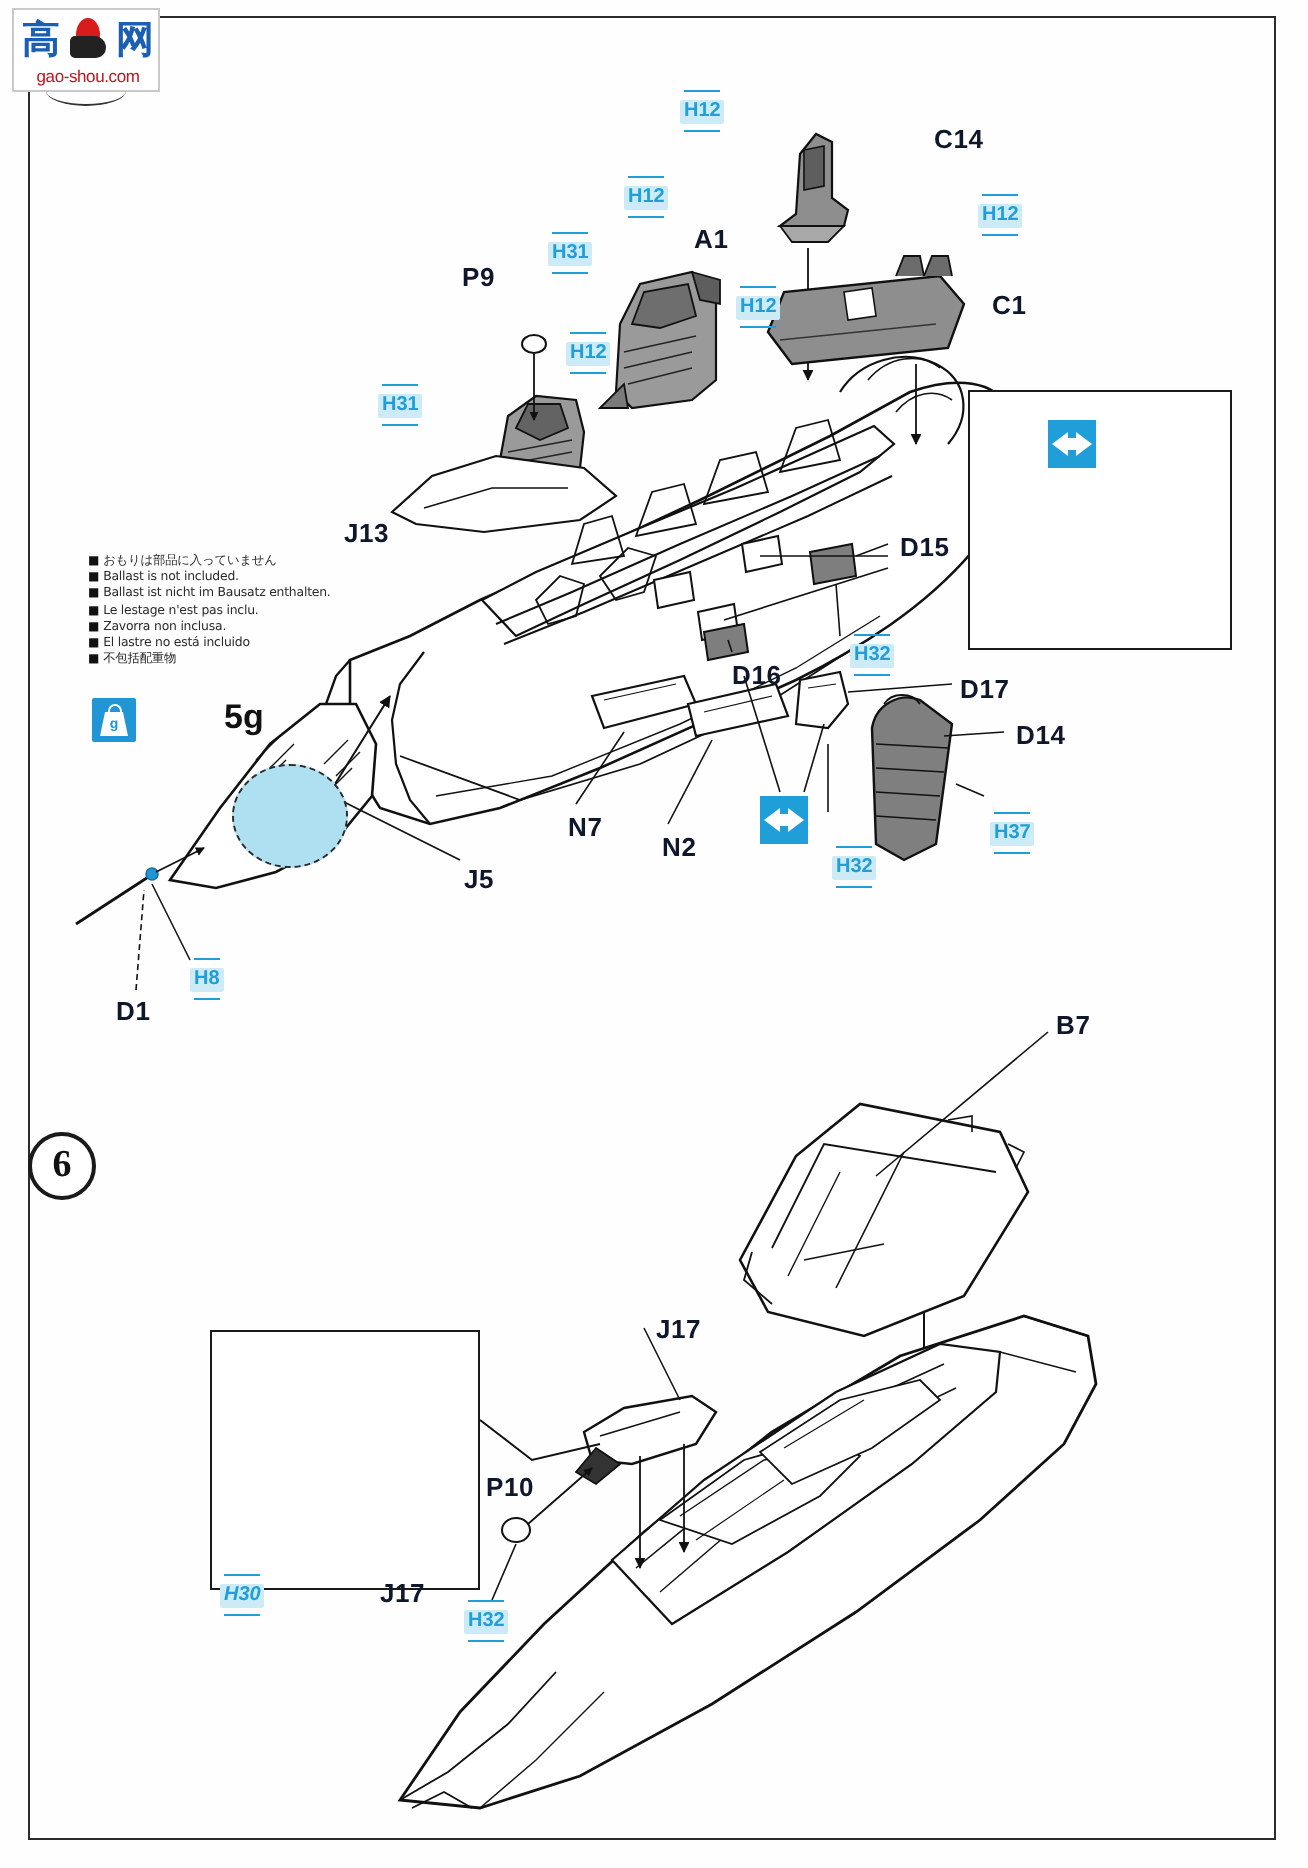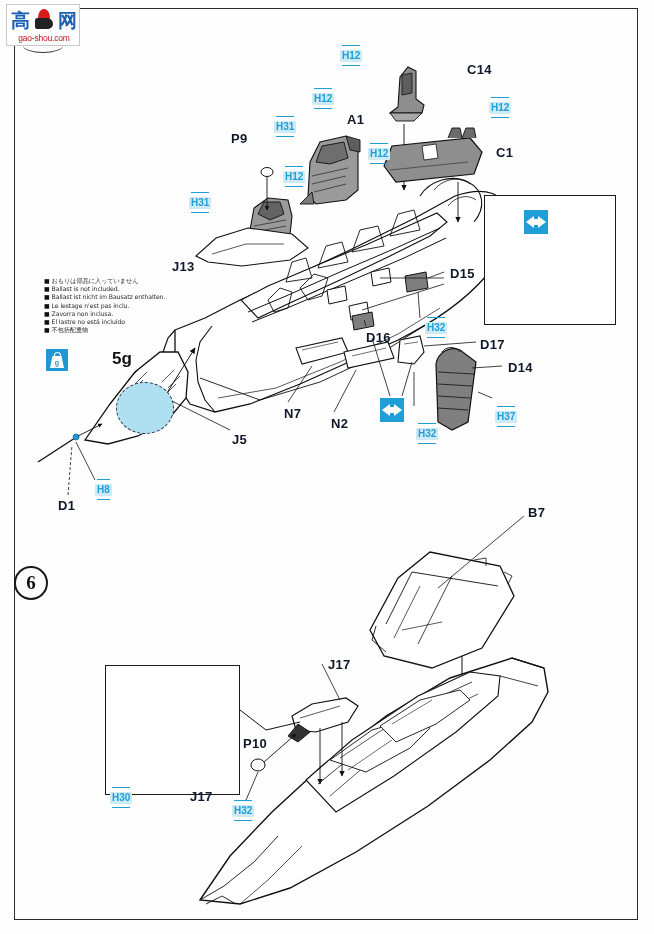--- a/index.html
+++ b/index.html
@@ -546,16 +546,16 @@
   <div class="lbl lbl-blue" style="left:425px; top:322px;"><span class="und">H32</span></div>
   <div class="lbl lbl-blue" style="left:495px; top:411px;"><span class="und">H37</span></div>
   <div class="lbl lbl-blue" style="left:416px; top:428px;"><span class="und">H32</span></div>
   <div class="lbl lbl-blue" style="left:95px;  top:484px;"><span class="und">H8</span></div>
 
   <div class="lbl lbl-black" style="left:528px; top:506px;">B7</div>
   <div class="lbl lbl-black" style="left:328px; top:658px;">J17</div>
   <div class="lbl lbl-black" style="left:243px; top:737px;">P10</div>
   <div class="lbl lbl-black" style="left:190px; top:790px;">J17</div>
 
-  <div class="lbl lbl-blue" style="left:110px; top:792px;"><span class="und">H30</span></div>
+  <div class="lbl lbl-blue" style="left:110px; top:792px;font-style:italic;"><span class="und">H30</span></div>
   <div class="lbl lbl-blue" style="left:232px; top:805px;"><span class="und">H32</span></div>
 
 </div>
 
 </body></html>

